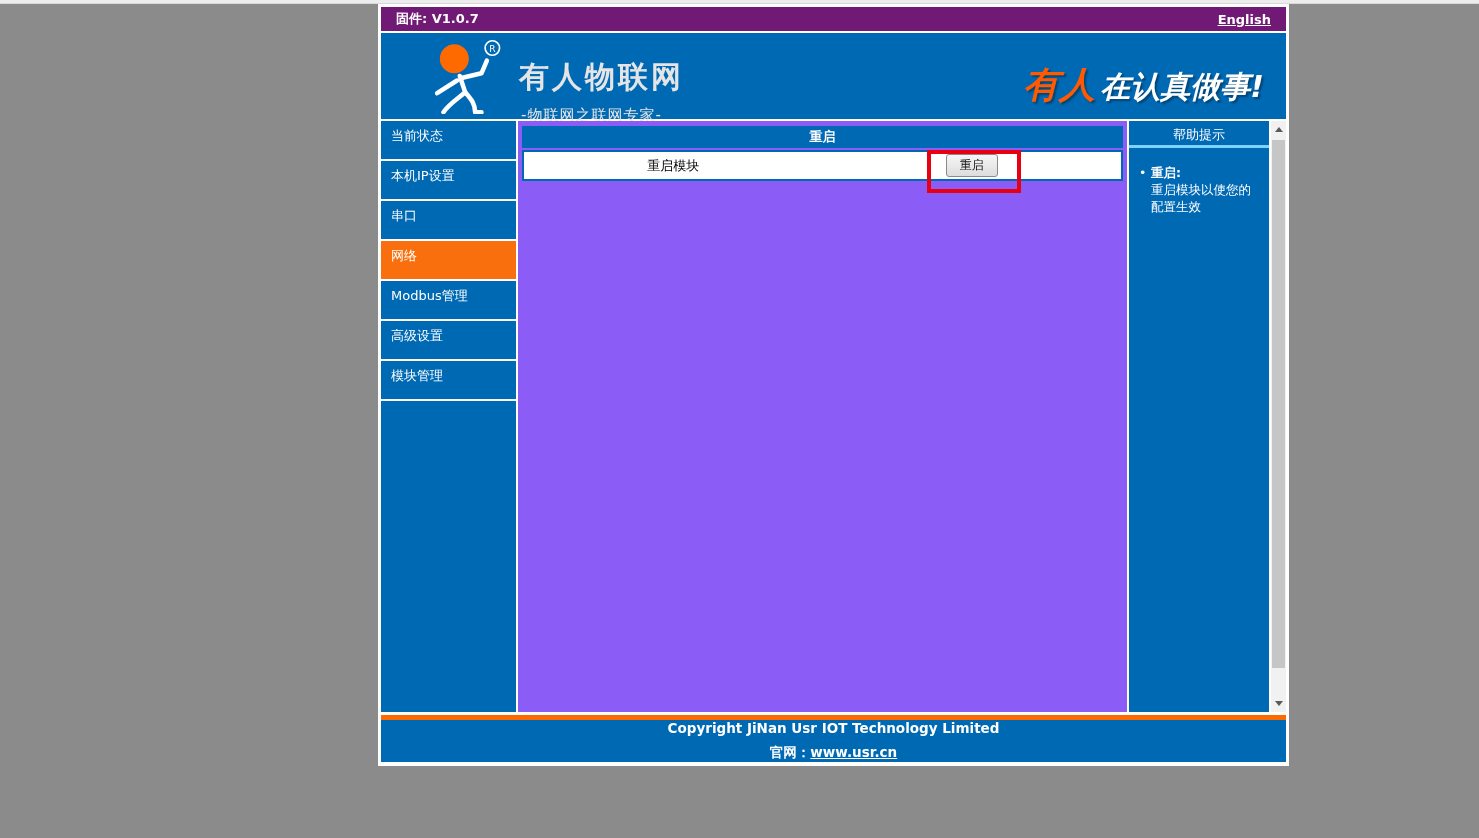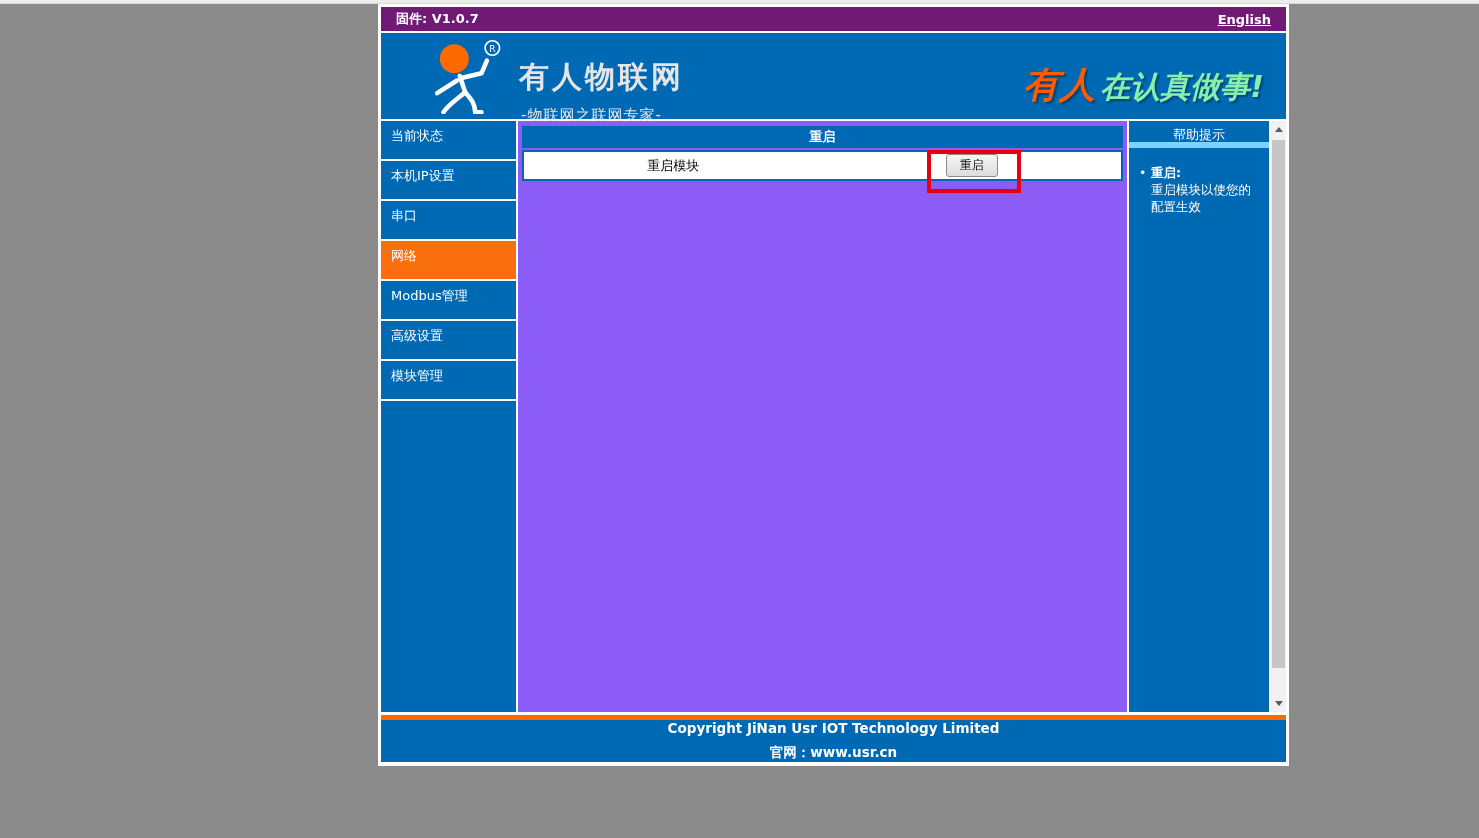--- a/index.html
+++ b/index.html
@@ -15,53 +15,53 @@
   .lang-link { color:#ffffff; text-decoration:underline; cursor:pointer; font-weight:bold; }
 
   
   .header { height:86px; background:#0069b4; position:relative; margin-bottom:2px; }
   .logo { position:absolute; left:40px; top:5px; }
   .brand { position:absolute; left:138px; top:8px; color:#e5e5e5;margin-top:16px; }
   .brand-title { font-size:30px; font-weight:bold; letter-spacing:3px; }
   .brand-tagline { font-size:15px; font-weight:normal; margin-top:8px; margin-left:2px; letter-spacing:1px; }
   .slogan { position:absolute; right:22px; top:28px; font-style:italic; white-space:nowrap; text-shadow:2px 2px 2px rgba(0,0,0,0.35); }
   .slogan-orange { color:#ff5a00; font-size:36px; font-weight:bold; }
-  .slogan-white { color:#86efac; font-size:30px; font-weight:bold; }
+  .slogan-white { color:#ffffff; font-size:30px; font-weight:bold; }
 
   
   .body { height:591px; display:flex; background:#ffffff; }
   .sidebar { width:135px; background:#0069b4; margin-right:2px; }
   .side-item { height:40px; line-height:29px; padding-left:10px; color:#ffffff; font-size:13px; border-bottom:2px solid #ffffff; cursor:pointer; }
   .side-item.active { background:#f96f0d; }
 
   .main { flex:1; background:#8b5cf6; position:relative; }
   .main-title { margin:5px 4px 0 4px; height:22px; line-height:22px; background:#0069b4; color:#ffffff; text-align:center; font-size:13px; font-weight:600; }
   .form-box { margin:2px 4px 0 4px; border:2px solid #0069b4; height:31px; display:flex; align-items:center; background:#ffffff; }
   .form-cell { width:50%; text-align:center; font-size:13px; color:#000000; }
   .btn { font-family:"DejaVu Sans", sans-serif; font-size:12px; color:#111111; padding:2px 13px; background:linear-gradient(#f6f6f6,#dddddd); border:1px solid #8a8a8a; border-radius:3px; cursor:pointer; }
   .annotation { position:absolute; left:409px; top:29px; width:94px; height:43px; border:4px solid #e60012; pointer-events:none; }
 
   .help { width:140px; background:#0069b4; margin-left:2px; color:#ffffff; }
-  .help-title { height:27px; line-height:27px; text-align:center; font-size:13px; border-bottom:6px solid #7dd3fc; }
+  .help-title { height:27px; line-height:27px; text-align:center; font-size:13px; border-bottom:3px solid #7dd3fc; }
   .help-item { padding:16px 6px 0 10px; display:flex; font-size:12.5px; line-height:17px; }
   .help-bullet { width:12px; flex:none; }
   .help-term { font-weight:bold; }
   .help-text { word-break:break-all; }
 
   .scrollbar { width:15px; margin-left:2px; background:#f1f1f1; position:relative; }
   .scroll-btn { position:absolute; left:0; width:15px; height:17px; background:#f1f1f1; display:flex; align-items:center; justify-content:center; cursor:pointer; }
   .scroll-up { top:0; } .scroll-down { bottom:0; }
   .tri-up { width:0; height:0; border-left:4px solid transparent; border-right:4px solid transparent; border-bottom:5px solid #5a5a5a; }
   .tri-down { width:0; height:0; border-left:4px solid transparent; border-right:4px solid transparent; border-top:5px solid #5a5a5a; }
   .scroll-thumb { position:absolute; left:1px; top:19px; width:13px; height:528px; background:#c6c6c6; cursor:pointer; }
 
   .white-gap { height:3px; background:#ffffff; }
   .orange-line { height:5px; background:#ff6a00; }
   .footer { height:42px; background:#0069b4; color:#ffffff; display:flex; justify-content:space-between; align-items:center; padding:0 18px; font-size:13.5px; font-weight:bold;flex-direction:column; }
-  .site-link { color:#ffffff; cursor:pointer; }
+  .site-link { color:#ffffff; text-decoration:underline; cursor:pointer; }
 </style>
 </head>
 <body>
 
 <div class="top-strip"></div>
 
 <div class="page">
 
   <div class="topbar">
     <span>固件: V1.0.7</span>

